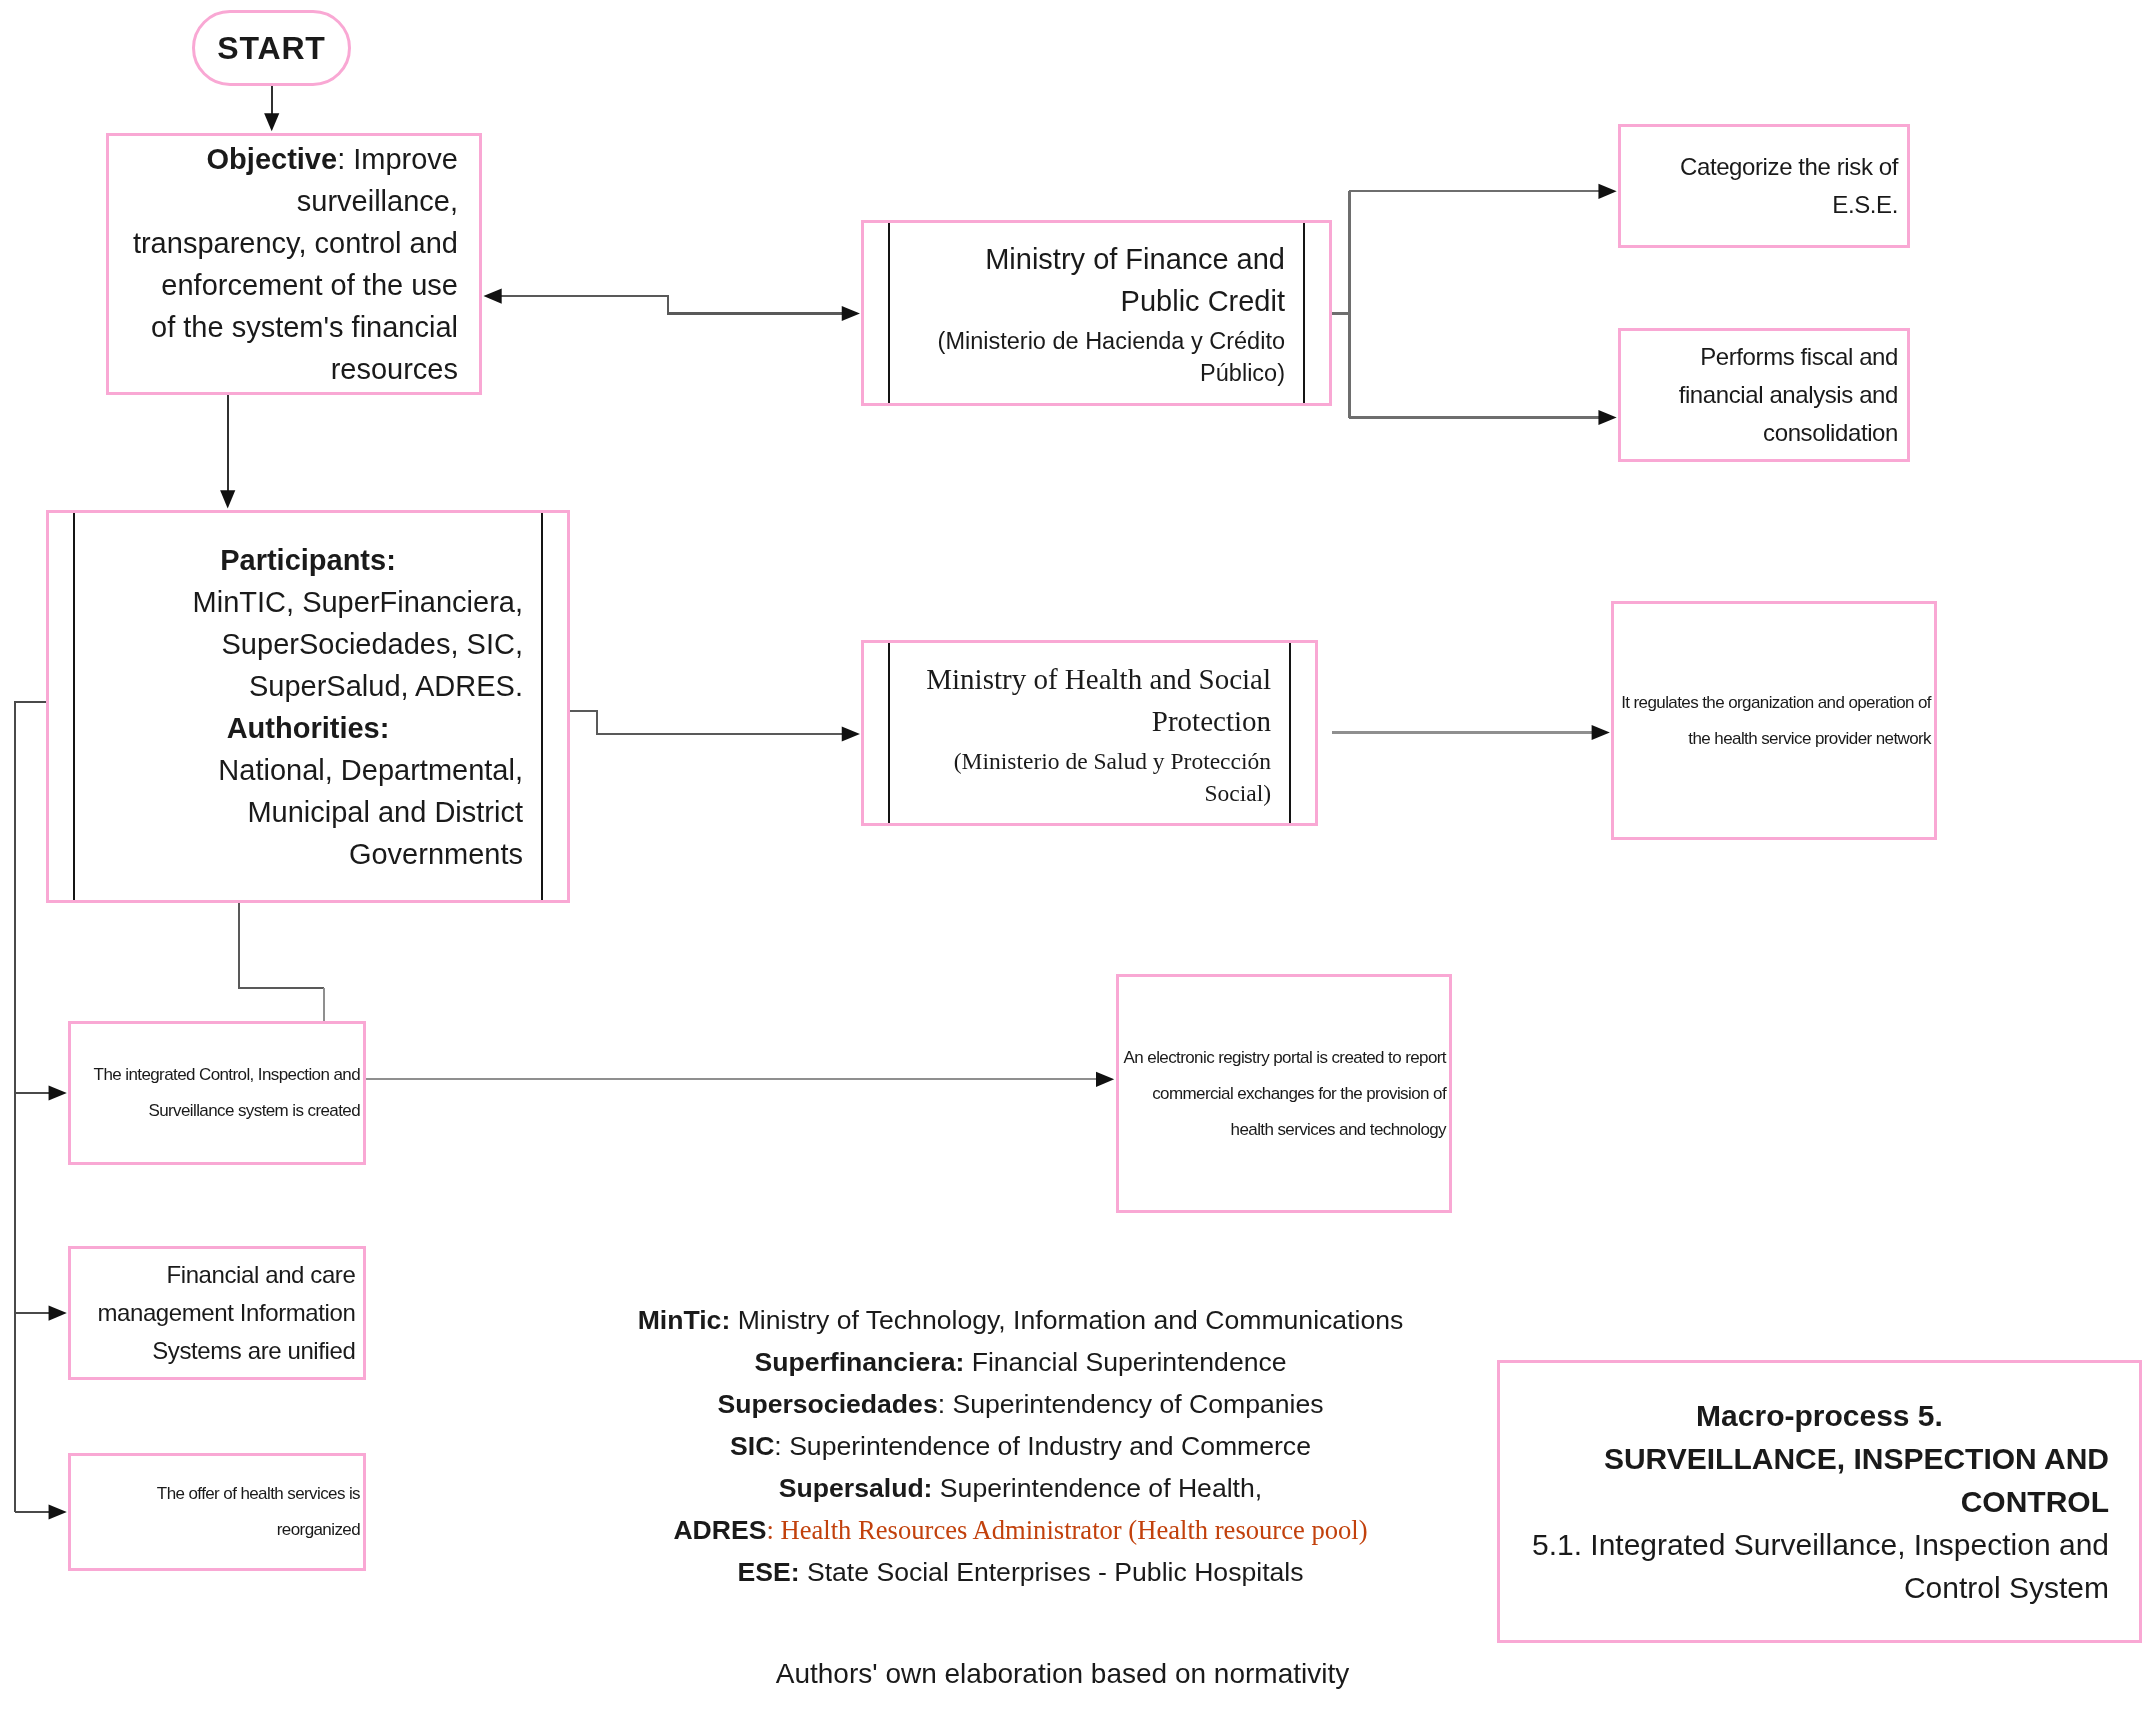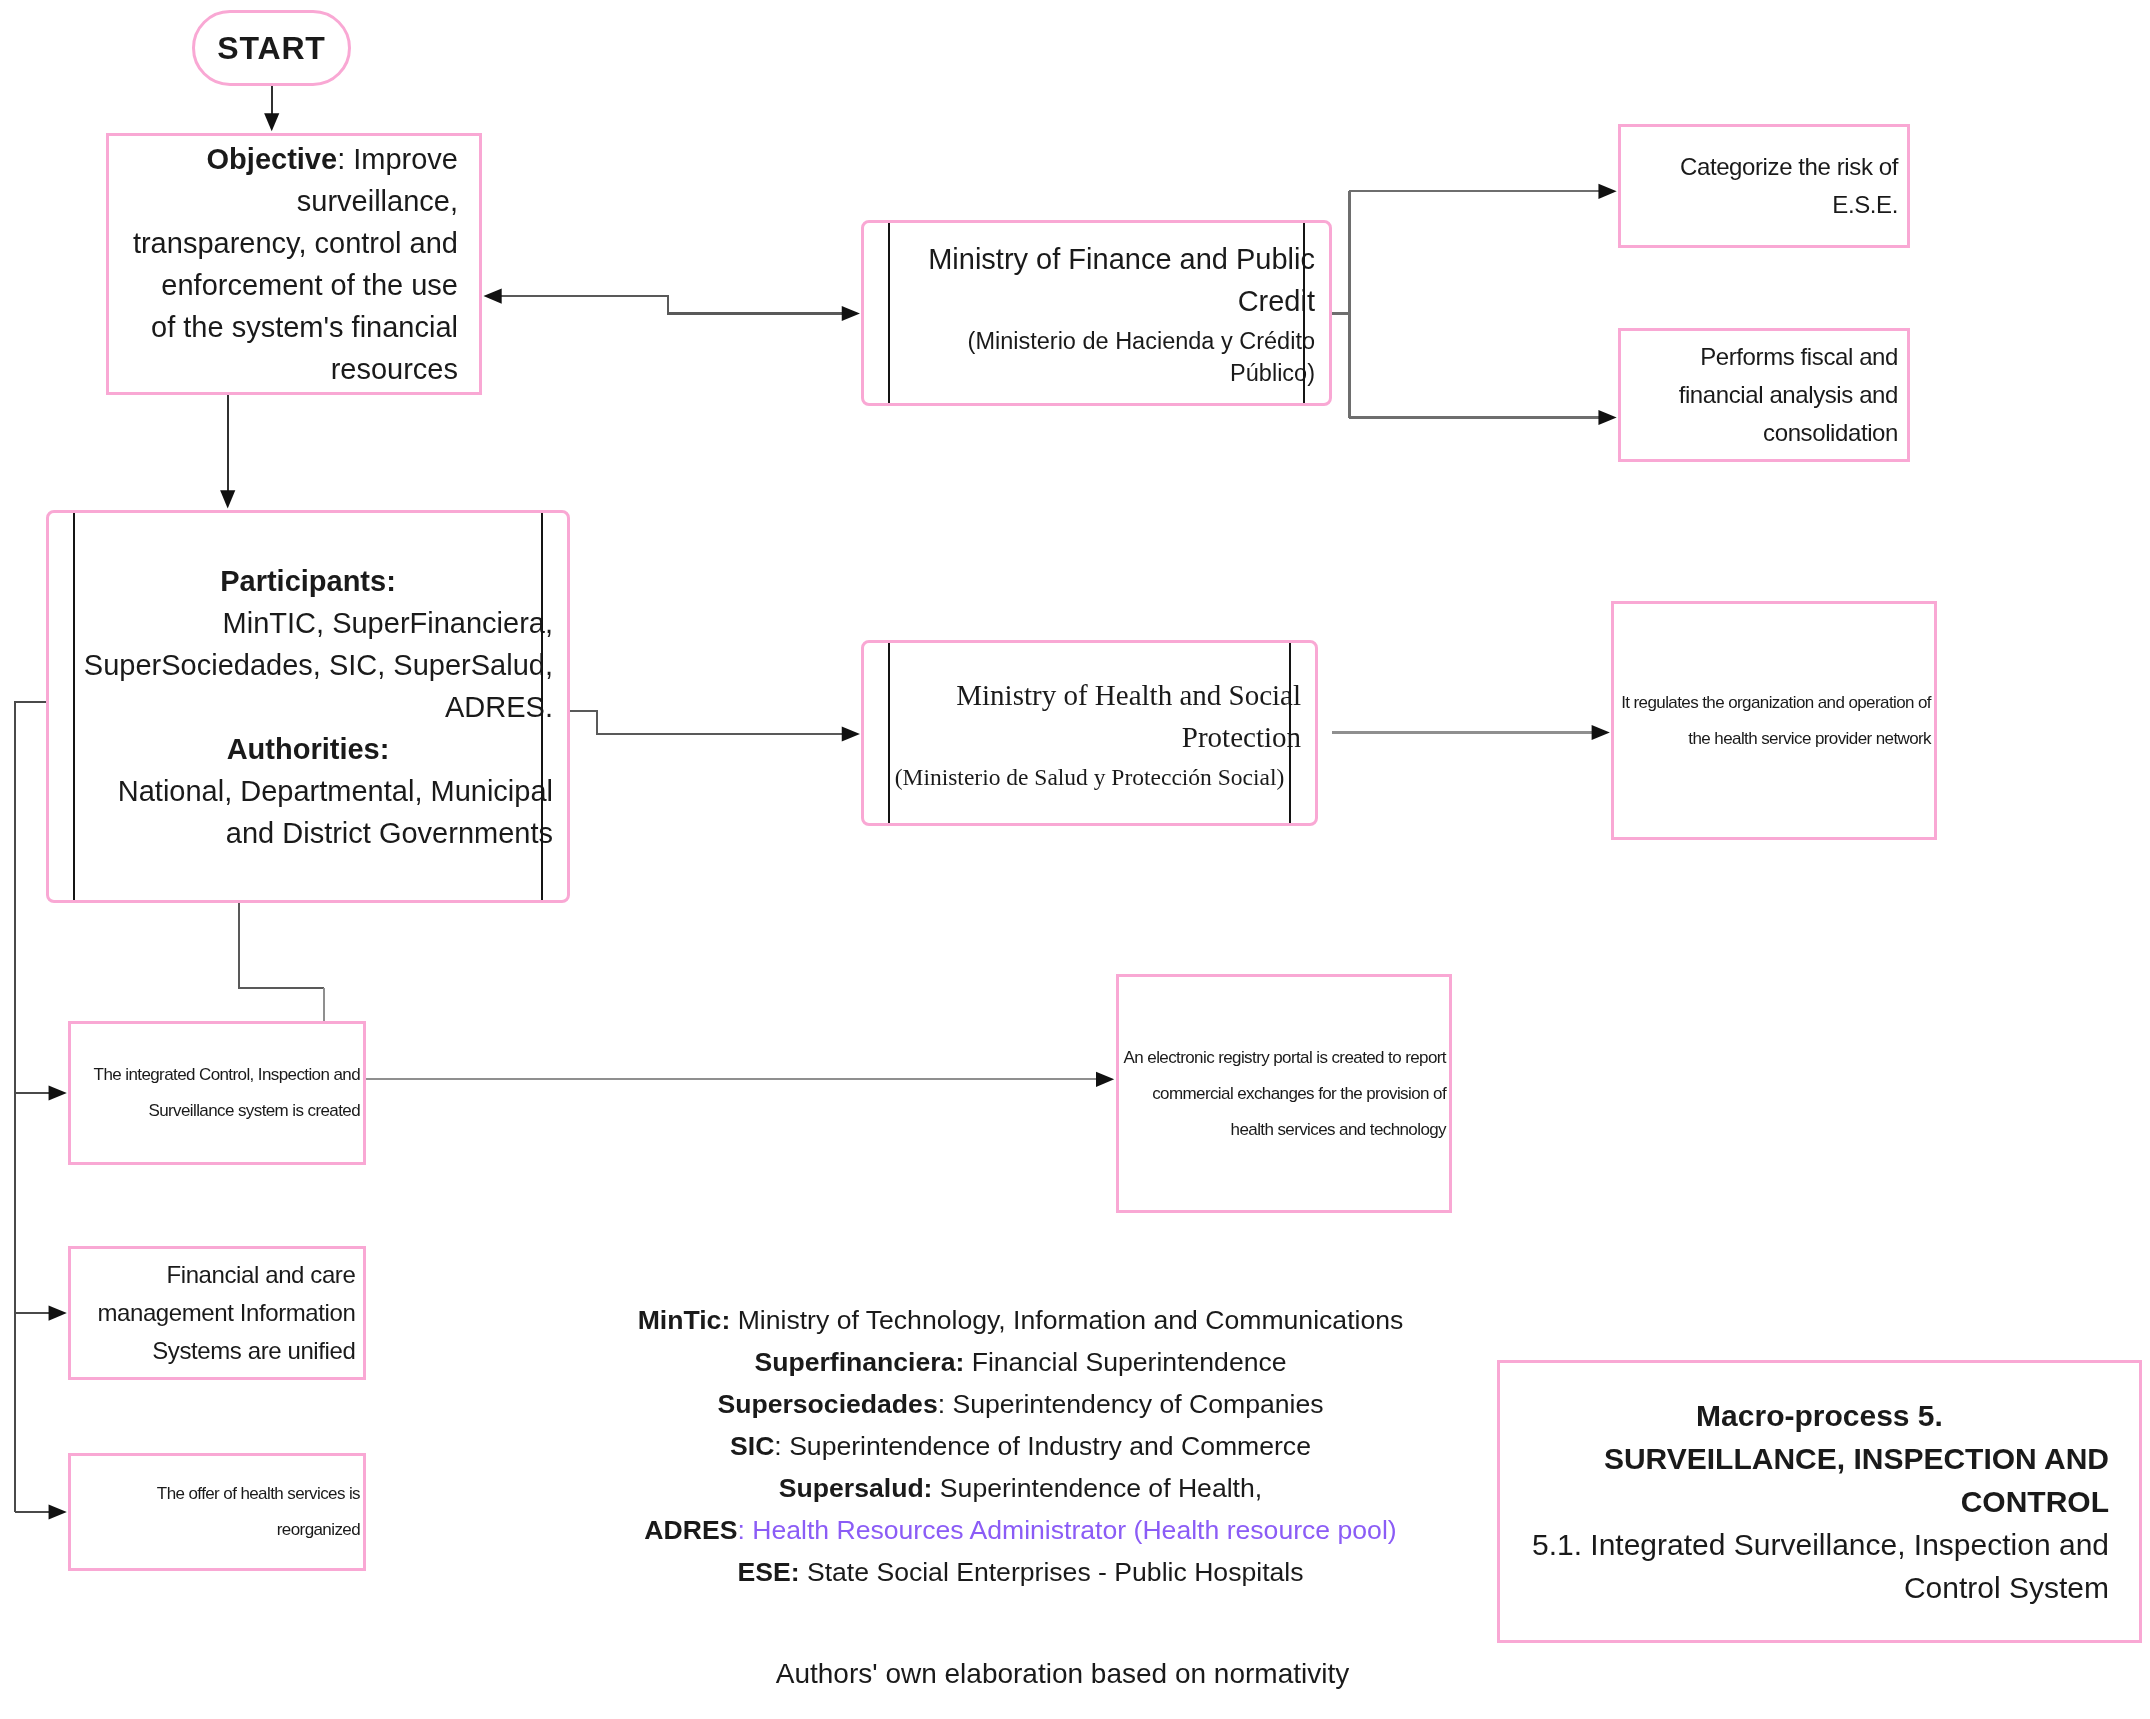--- a/index.html
+++ b/index.html
@@ -2,31 +2,31 @@
 <html style="font-size:12px"><head>
 <meta charset="utf-8">
 <style>
   html,body{margin:0;padding:0;background:#ffffff;}
   .canvas{position:relative;width:2151px;height:1720px;background:#ffffff;overflow:hidden;
           font-family:"Liberation Sans",sans-serif;color:#1a1a1a;}
   .node{position:absolute;background:#ffffff;border:3px solid #f9a8d4;box-sizing:border-box;
         display:flex;flex-direction:column;justify-content:center;align-items:center;
         text-align:right;z-index:2;}
   .terminator{border-radius:39px;font-weight:bold;font-size:32px;letter-spacing:0.8px;}
-  .pp{padding:0 14px;border-radius:8px;}
+  .pp{padding:0 44px;}
   .pp .bar{position:absolute;top:0;bottom:0;width:0;border-left:2.3px solid #141414;}
   .pp .bar.l{left:24px;} .pp .bar.r{right:24px;}
   .t38{font-size:29px;line-height:42px;}
   .t32{font-size:24px;line-height:38px;letter-spacing:-0.4px;}
   .t30{font-size:17px;line-height:36px;letter-spacing:-0.6px;}
   .sub{font-size:23.5px;line-height:32px;margin-top:3px;}
   .b{font-weight:bold;}
   .legend{position:absolute;left:531px;top:1299px;width:979px;text-align:center;
           font-size:26.6px;line-height:42px;z-index:2;}
-  .muted{color:#8b5cf6;}
+  .muted{color:#c2410c;font-family:Liberation Serif, serif;}
   .macro-box{padding:0 30px;font-size:30px;line-height:43px;}
   .caption{position:absolute;left:645px;top:1658px;width:835px;text-align:center;
            font-size:28px;z-index:2;}
   svg.wires{position:absolute;left:0;top:0;z-index:1;}
   svg.wires polyline{fill:none;stroke-linejoin:miter;shape-rendering:crispEdges;}
   svg.wires polygon{stroke:none;fill:#111111;}
 </style>
 </head>
 <body>
 

